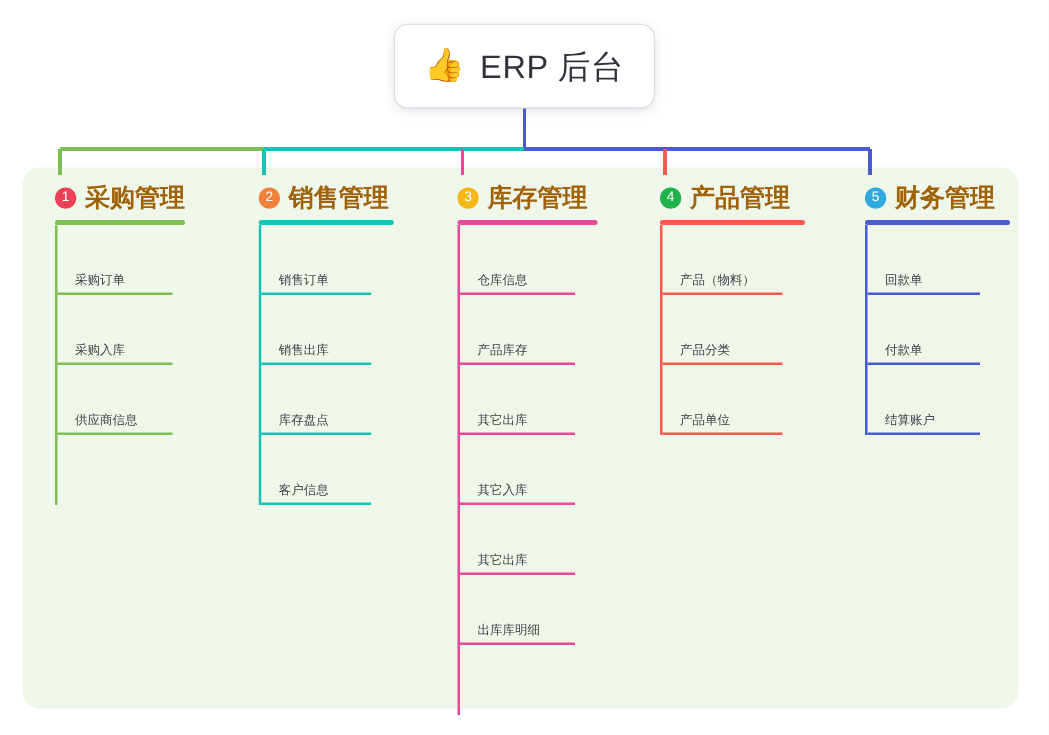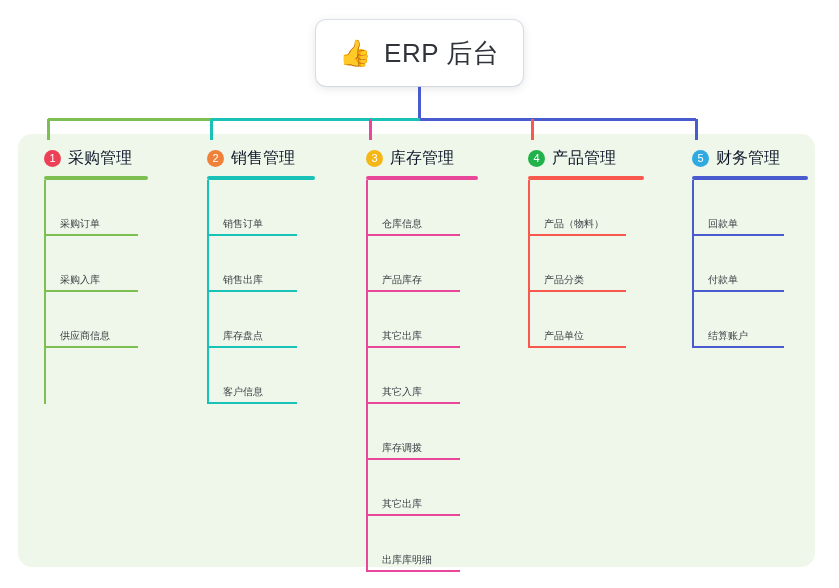--- a/index.html
+++ b/index.html
@@ -56,21 +56,21 @@
     white-space:nowrap;
   }
   .badge{
     width:17px;height:17px;border-radius:50%;
     color:#fff;font-size:11px;line-height:17px;
     text-align:center;display:inline-block;
     flex:0 0 auto;
     font-family:"Liberation Sans",sans-serif;
   }
   .col-title{
-    font-size:16px;color:#0f172a;font-weight:normal;
+    font-size:20px;color:#a16207;font-weight:bold;
   }
   .head-rule{
     height:4px;border-radius:2px;margin-top:6px;
   }
 
   
   .leaves{position:relative;margin-top:0px;}
   .spine{
     position:absolute;left:0px;top:0;width:2px;
   }
@@ -182,24 +182,20 @@
           </div>
           <div class="leaf">
             <span class="leaf-label">其它出库</span>
             <div class="leaf-rule" style="background: rgb(232, 71, 154); width: 92px;"></div>
           </div>
           <div class="leaf">
             <span class="leaf-label">其它入库</span>
             <div class="leaf-rule" style="background: rgb(232, 71, 154); width: 92px;"></div>
           </div>
           <div class="leaf">
-            <span class="leaf-label">库存调拨</span>
-            <div class="leaf-rule" style="background: rgb(232, 71, 154); width: 92px;"></div>
-          </div>
-          <div class="leaf">
             <span class="leaf-label">其它出库</span>
             <div class="leaf-rule" style="background: rgb(232, 71, 154); width: 92px;"></div>
           </div>
           <div class="leaf">
             <span class="leaf-label">出库库明细</span>
             <div class="leaf-rule" style="background: rgb(232, 71, 154); width: 92px;"></div>
           </div>
         </div>
       </div>
       <div class="col" style="left: 528px;">

